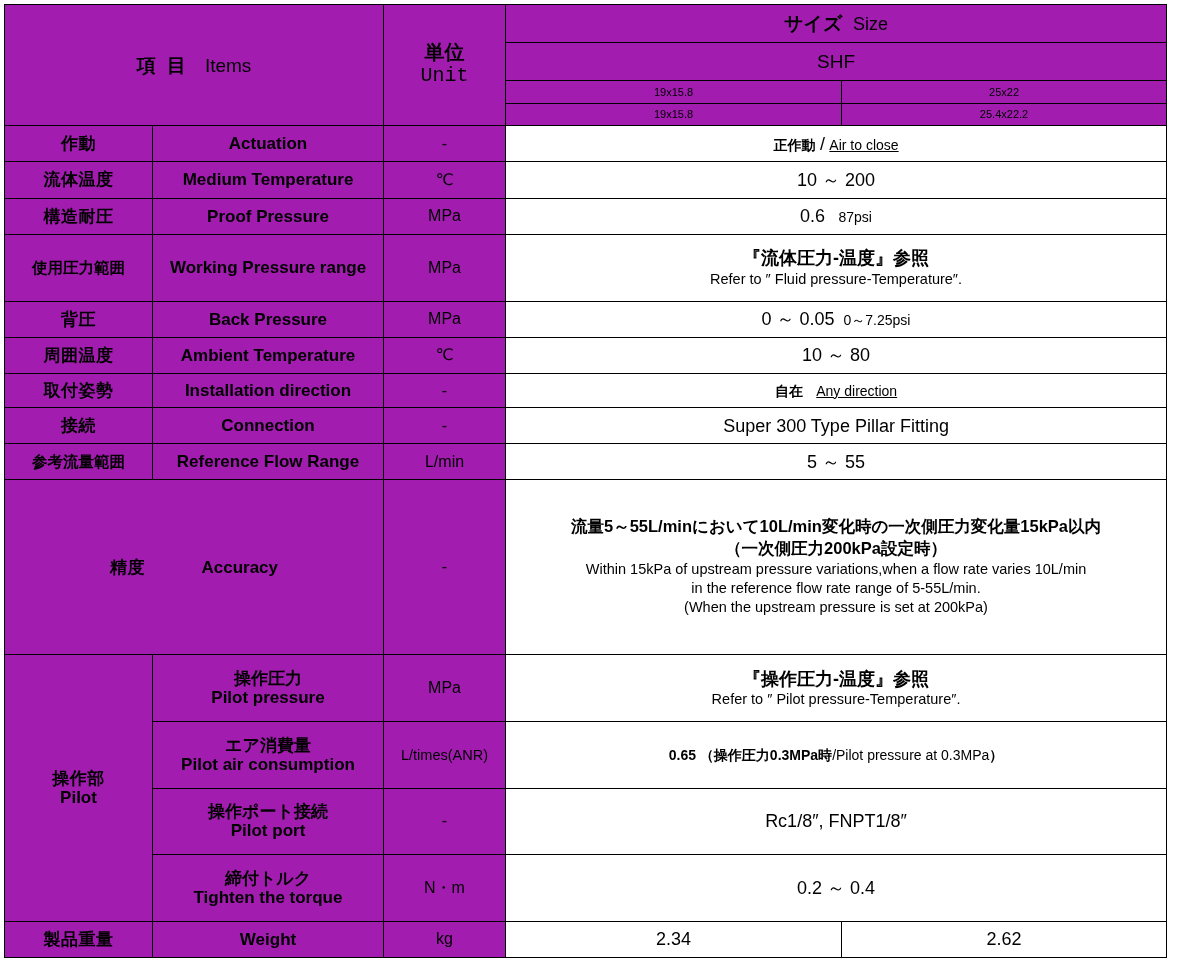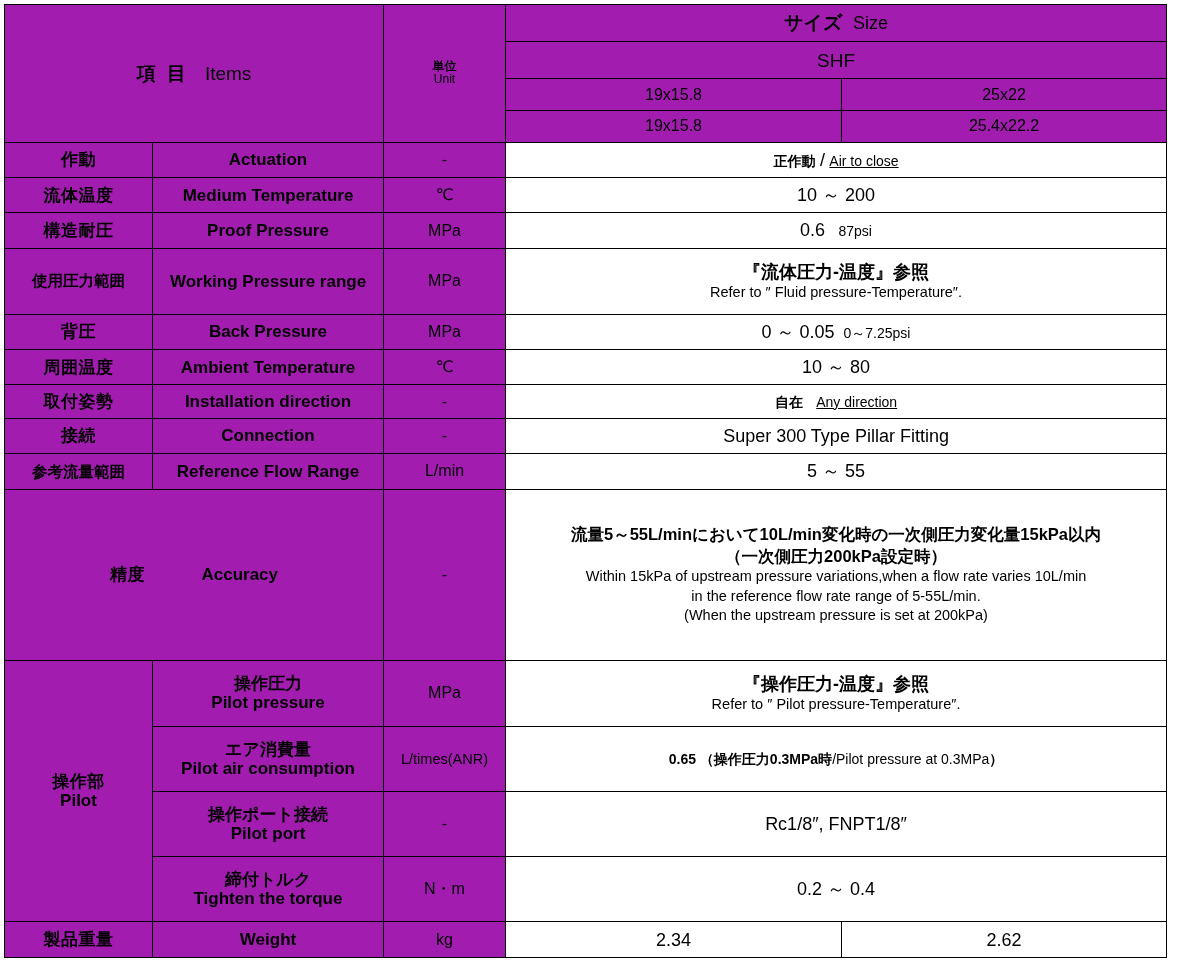--- a/index.html
+++ b/index.html
@@ -84,36 +84,37 @@
     font-size: 19px;
   }
   .hdr-size .lat {
     font-weight: normal;
     font-size: 18px;
   }
   .hdr-shf {
     font-size: 19px;
   }
   .hdr-dim {
-    font-size: 16px;
+    font-size: 11px;
   }
   .items-head {
     font-size: 19px;
   }
   .items-head .j {
     font-weight: bold;
     letter-spacing: 3px;
   }
   .items-head .e {
     font-weight: normal;
     margin-left: 16px;
   }
   .unit-head {
     font-weight: bold;
-    font-size: 12px;
+    font-size: 20px;
+    font-family: Liberation Mono, monospace;
   }
   .unit-head .e {
     font-weight: normal;
   }
   .ref-block .l1 {
     font-weight: bold;
     font-size: 18px;
   }
   .ref-block .l2 {
     font-weight: normal;

